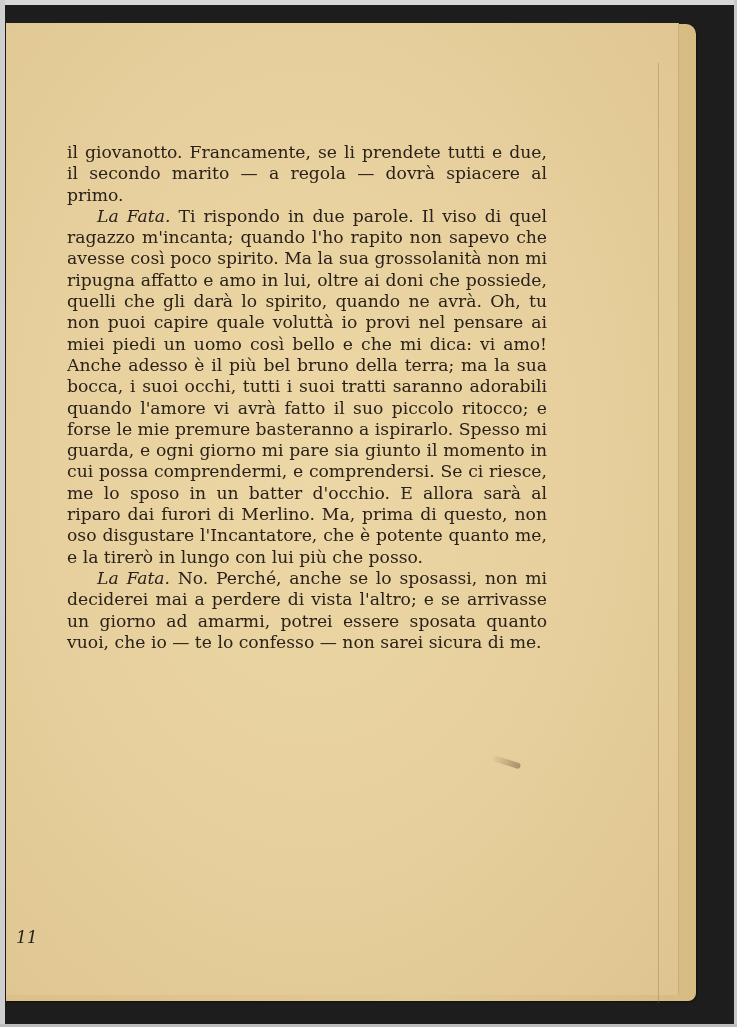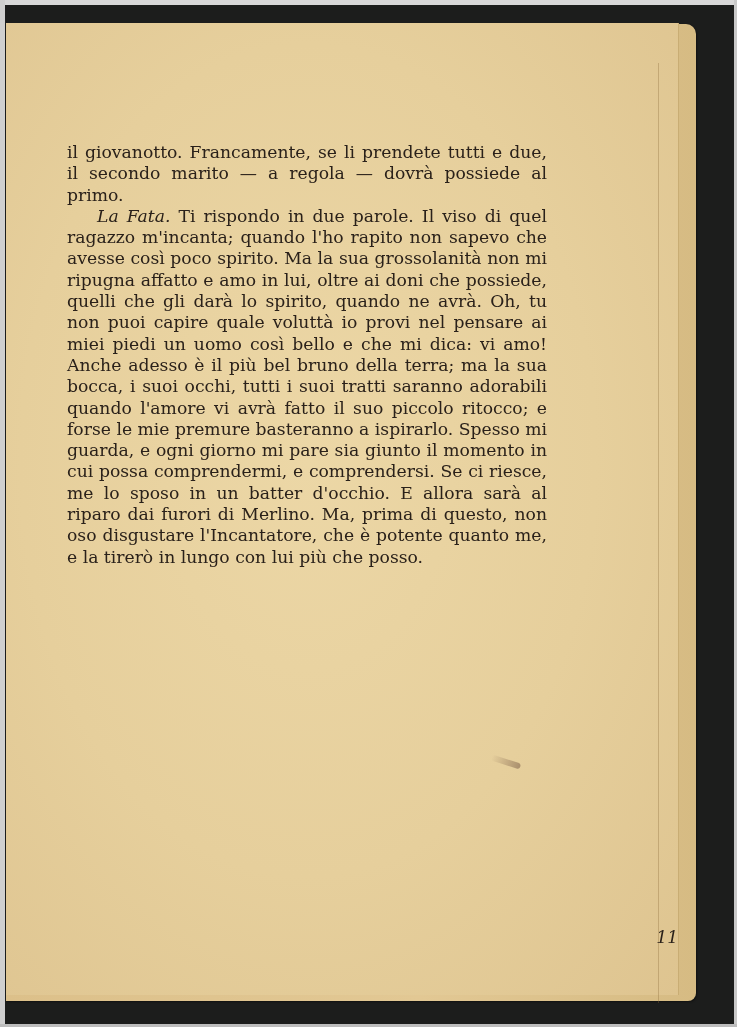--- a/index.html
+++ b/index.html
@@ -77,25 +77,25 @@
       text-indent: 0;
     }
     .speaker {
       font-style: italic;
     }
     .page-number {
       position: absolute;
       left: 0;
       width: 672px;
       top: 904px;
-      text-align: right;
+      text-align: left;
       font-style: italic;
       font-size: 17px;
       color: #2a211a;
-      padding-left: 4px;
+      padding-left: 10px;
       box-sizing: border-box;
     }
     .smudge {
       position: absolute;
       left: 485px; top: 736px;
       width: 30px; height: 6px;
       background: linear-gradient(90deg, rgba(120,90,70,0) 0%, rgba(120,90,70,0.55) 100%);
       transform: rotate(18deg);
       border-radius: 3px;
     }
@@ -108,23 +108,26 @@
 <div class="right-strip"></div>
 <div class="bottom-strip"></div>
 
 <div class="page-edge"></div>
 
 <div class="page">
   <div class="page-fold"></div>
 
   <div class="body-text">
     <p class="para first">
-      <span class="speaker"></span><span>il giovanotto. Francamente, se li prendete tutti e due, il secondo marito — a regola — dovrà possiede al primo.</span>
+      <span class="speaker"></span><span>il giovanotto. Francamente, se li prendete tutti e due, il secondo marito — a regola — dovrà spiacere al primo.</span>
     </p>
     <p class="para">
       <span class="speaker">La Fata.</span><span> Ti rispondo in due parole. Il viso di quel ragazzo m'incanta; quando l'ho rapito non sapevo che avesse così poco spirito. Ma la sua grossolanità non mi ripugna affatto e amo in lui, oltre ai doni che possiede, quelli che gli darà lo spirito, quando ne avrà. Oh, tu non puoi capire quale voluttà io provi nel pensare ai miei piedi un uomo così bello e che mi dica: vi amo! Anche adesso è il più bel bruno della terra; ma la sua bocca, i suoi occhi, tutti i suoi tratti saranno adorabili quando l'amore vi avrà fatto il suo piccolo ritocco; e forse le mie premure basteranno a ispirarlo. Spesso mi guarda, e ogni giorno mi pare sia giunto il momento in cui possa comprendermi, e comprendersi. Se ci riesce, me lo sposo in un batter d'occhio. E allora sarà al riparo dai furori di Merlino. Ma, prima di questo, non oso disgustare l'Incantatore, che è potente quanto me, e la tirerò in lungo con lui più che posso.</span>
+    </p>
+    <p class="para">
+      <span class="speaker">La Fata.</span><span> No. Perché, anche se lo sposassi, non mi deciderei mai a perdere di vista l'altro; e se arrivasse un giorno ad amarmi, potrei essere sposata quanto vuoi, che io — te lo confesso — non sarei sicura di me.</span>
     </p>
   </div>
 
   <div class="smudge"></div>
 
   <div class="page-number">11</div>
 </div>
 
 </body></html>

